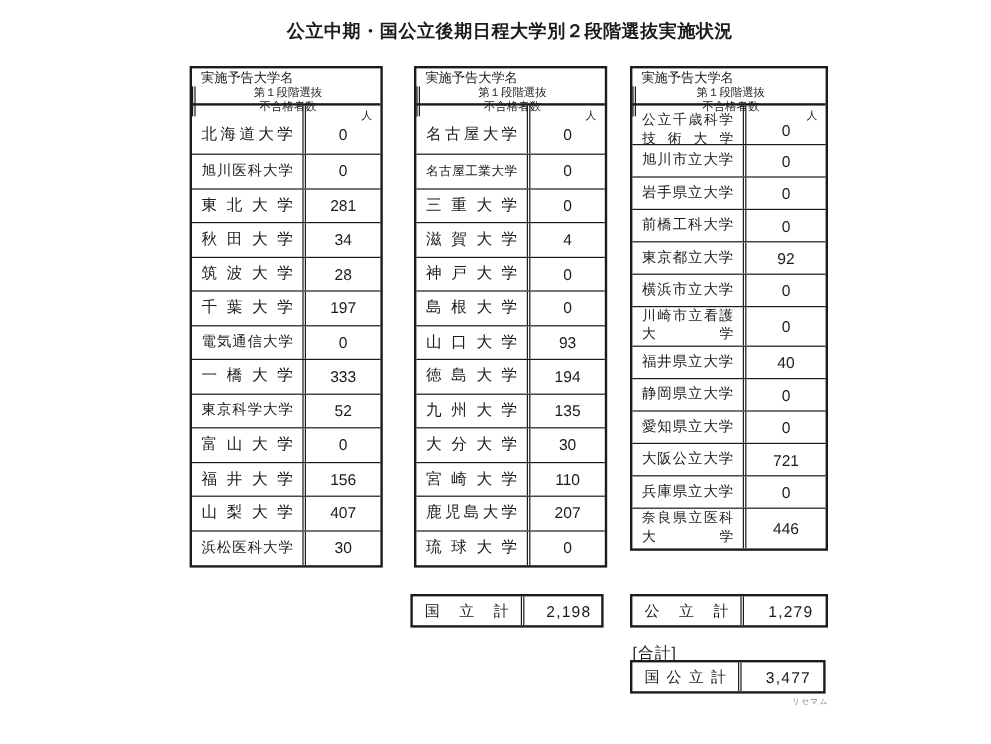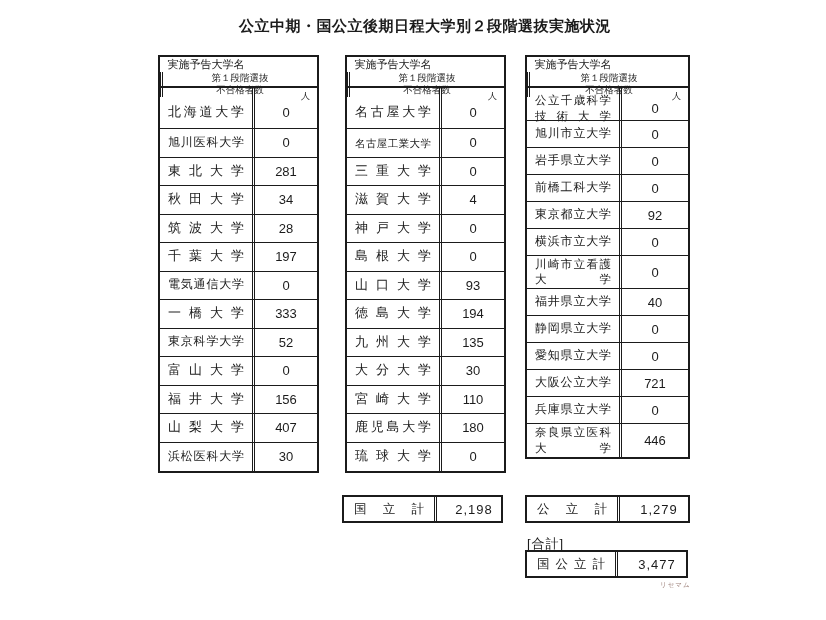--- a/index.html
+++ b/index.html
@@ -409,21 +409,21 @@
         <div class="ncell">
           <div class="jline">
             <span>鹿</span>
             <span>児</span>
             <span>島</span>
             <span>大</span>
             <span>学</span>
           </div>
         </div>
         <div class="vcell">
-          <span class="num">180</span>
+          <span class="num">207</span>
         </div>
       </div>
       <div class="trow">
         <div class="ncell">
           <div class="jline">
             <span>琉</span>
             <span>球</span>
             <span>大</span>
             <span>学</span>
           </div>

